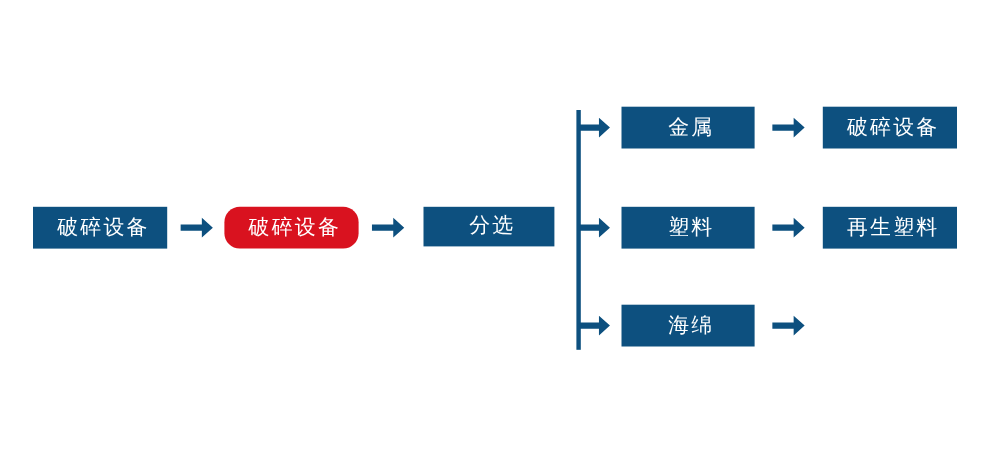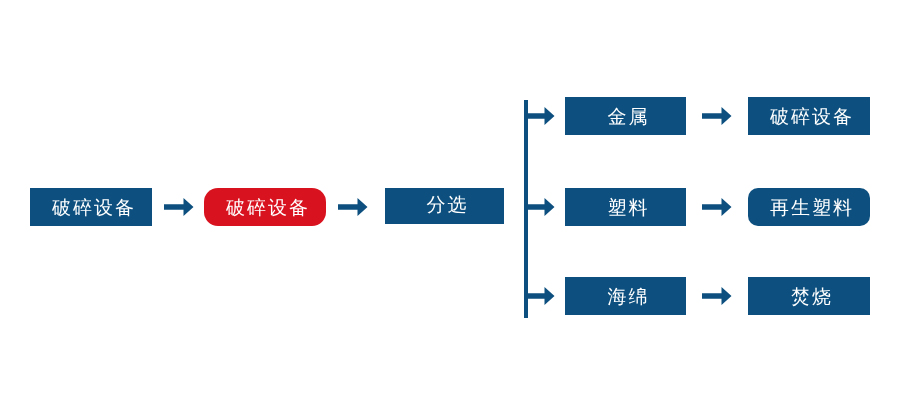--- a/index.html
+++ b/index.html
@@ -118,31 +118,28 @@
   <div class="node primary" style="left:565px; top:188px; width:121px; height:38px;">
     <span>塑料</span>
   </div>
 
   <div class="arrow" style="left:701px; top:194px; width:32px; height:26px;">
     <svg width="30" height="22" viewBox="0 0 30 22" aria-hidden="true">
       <path d="M0 8.2 H19.5 V2 L29.5 11 L19.5 20 V13.8 H0 Z" fill="#0d507f"></path>
     </svg>
   </div>
 
-  <div class="node primary" style="left:748px; top:188px; width:122px; height:38px;border-radius:10px;">
+  <div class="node primary" style="left:748px; top:188px; width:122px; height:38px;">
     <span>再生塑料</span>
   </div>
 
   <div class="node primary" style="left:565px; top:277px; width:121px; height:38px;justify-content:center;">
     <span>海绵</span>
   </div>
 
   <div class="arrow" style="left:701px; top:283px; width:32px; height:26px;">
     <svg width="30" height="22" viewBox="0 0 30 22" aria-hidden="true">
       <path d="M0 8.2 H19.5 V2 L29.5 11 L19.5 20 V13.8 H0 Z" fill="#0d507f"></path>
     </svg>
   </div>
 
-  <div class="node primary" style="left:748px; top:277px; width:122px; height:38px;">
-    <span>焚烧</span>
-  </div>
 
 </div>
 
 </body></html>

